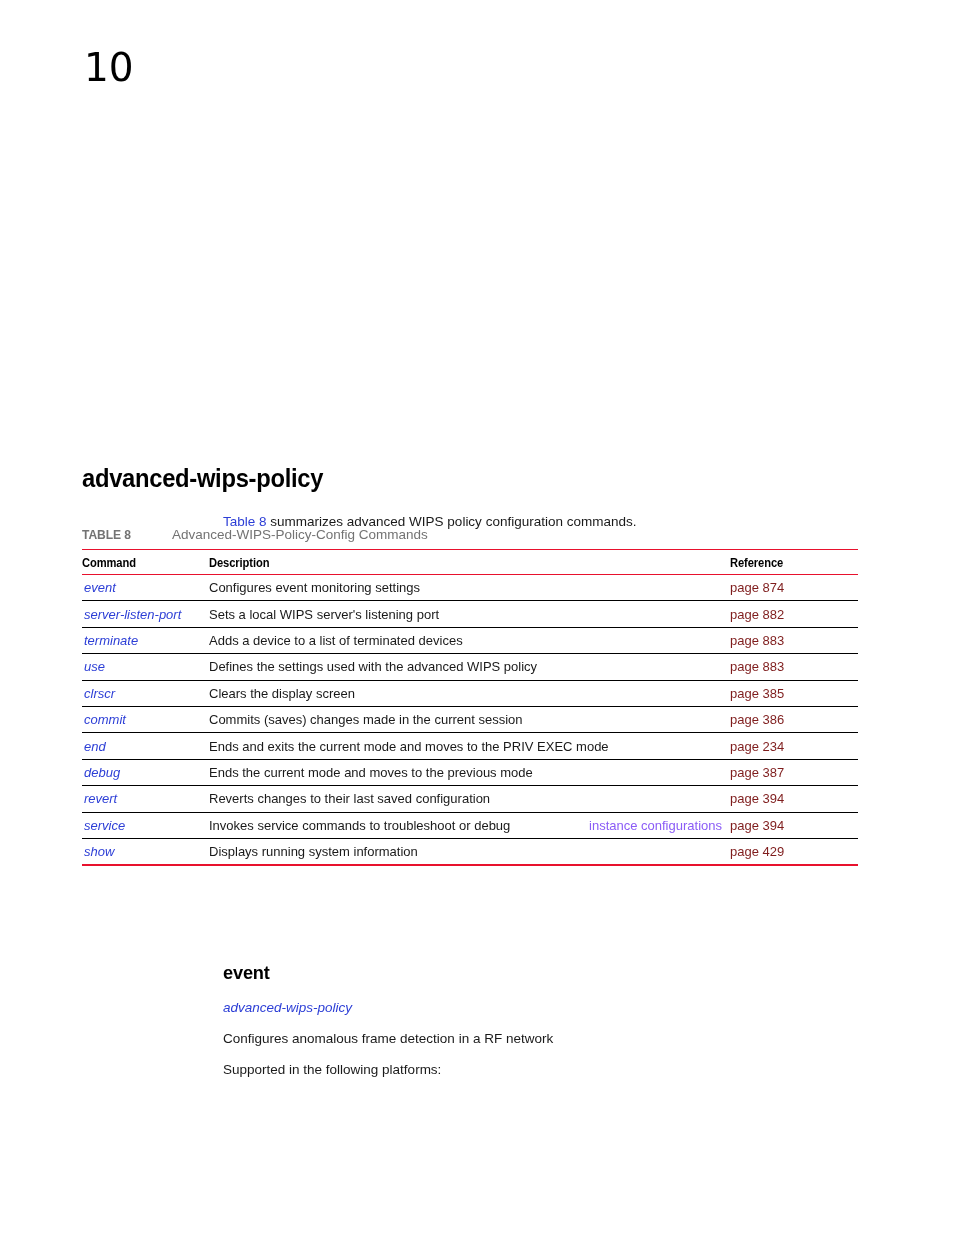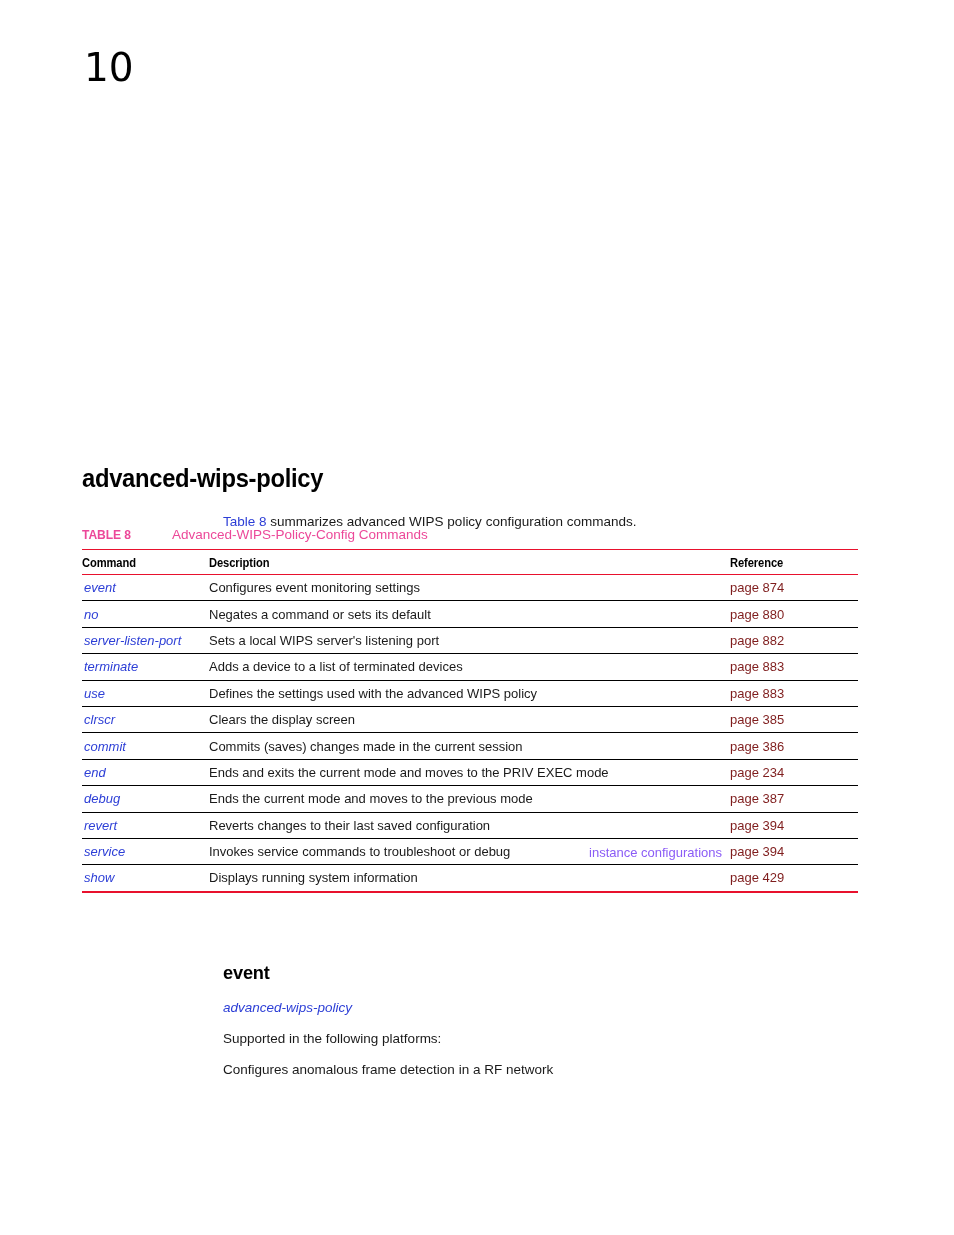--- a/index.html
+++ b/index.html
@@ -62,21 +62,21 @@
     color: #1a1a1a;
   }
   .intro .lnk { color: #2c3ed6; }
 
   
   .table-caption {
     position: absolute;
     left: 82px;
     top: 527px;
     font-size: 13.5px;
-    color: #ec4899;
+    color: #737373;
     white-space: nowrap;
   }
   .table-caption .cap-label {
     font-weight: bold;
     font-size: 13px;
     letter-spacing: -0.1px;
     display: inline-block;
     width: 90px;
     transform: scaleX(0.93);
     transform-origin: left center;
@@ -217,25 +217,20 @@
         <th><span>Reference</span></th>
       </tr>
     </thead>
     <tbody>
         <tr>
           <td class="cell-cmd">event</td>
           <td class="cell-desc"><span class="desc-main">Configures event monitoring settings</span></td>
           <td class="cell-ref">page 874</td>
         </tr>
         <tr>
-          <td class="cell-cmd">no</td>
-          <td class="cell-desc"><span class="desc-main">Negates a command or sets its default</span></td>
-          <td class="cell-ref">page 880</td>
-        </tr>
-        <tr>
           <td class="cell-cmd">server-listen-port</td>
           <td class="cell-desc"><span class="desc-main">Sets a local WIPS server's listening port</span></td>
           <td class="cell-ref">page 882</td>
         </tr>
         <tr>
           <td class="cell-cmd">terminate</td>
           <td class="cell-desc"><span class="desc-main">Adds a device to a list of terminated devices</span></td>
           <td class="cell-ref">page 883</td>
         </tr>
         <tr>
@@ -277,17 +272,17 @@
           <td class="cell-cmd">show</td>
           <td class="cell-desc"><span class="desc-main">Displays running system information</span></td>
           <td class="cell-ref">page 429</td>
         </tr>
       </tbody>
   </table>
 
   <div class="section">
     <h2 class="section-heading">event</h2>
     <p class="section-mode">advanced-wips-policy</p>
+    <p class="section-line">Configures anomalous frame detection in a RF network</p>
     <p class="section-line">Supported in the following platforms:</p>
-    <p class="section-line">Configures anomalous frame detection in a RF network</p>
   </div>
 
 </div>
 
 </body></html>

